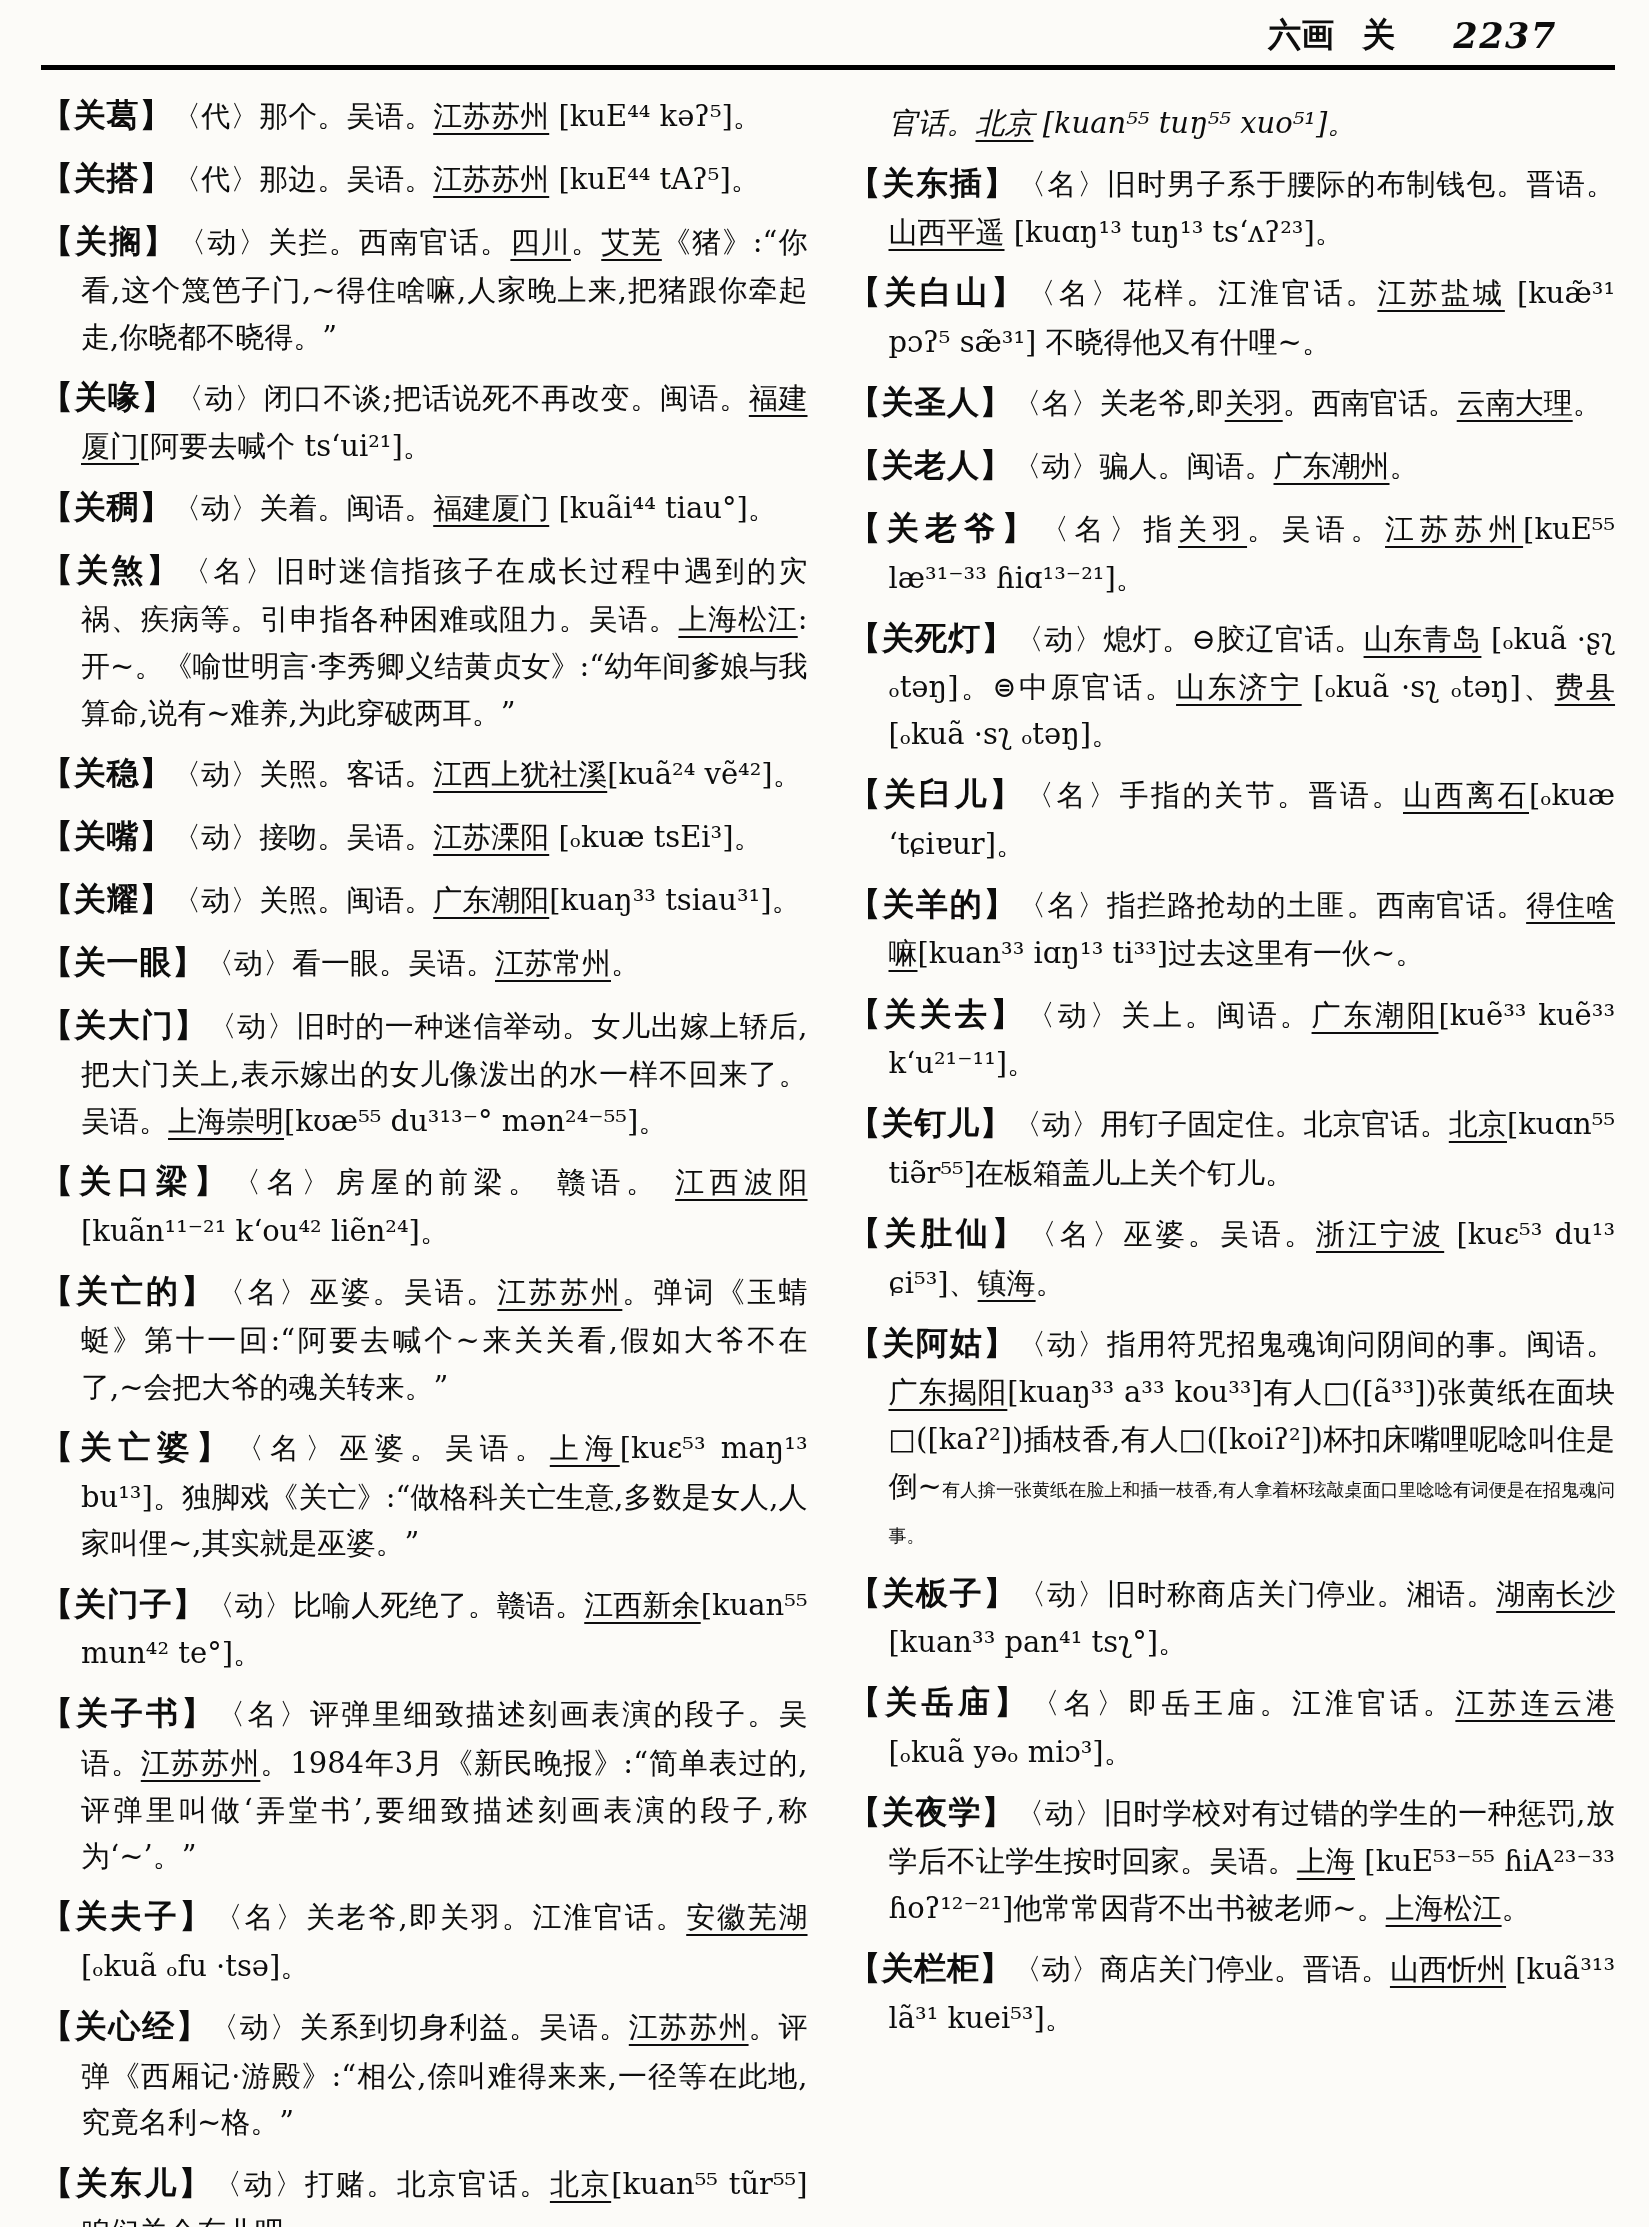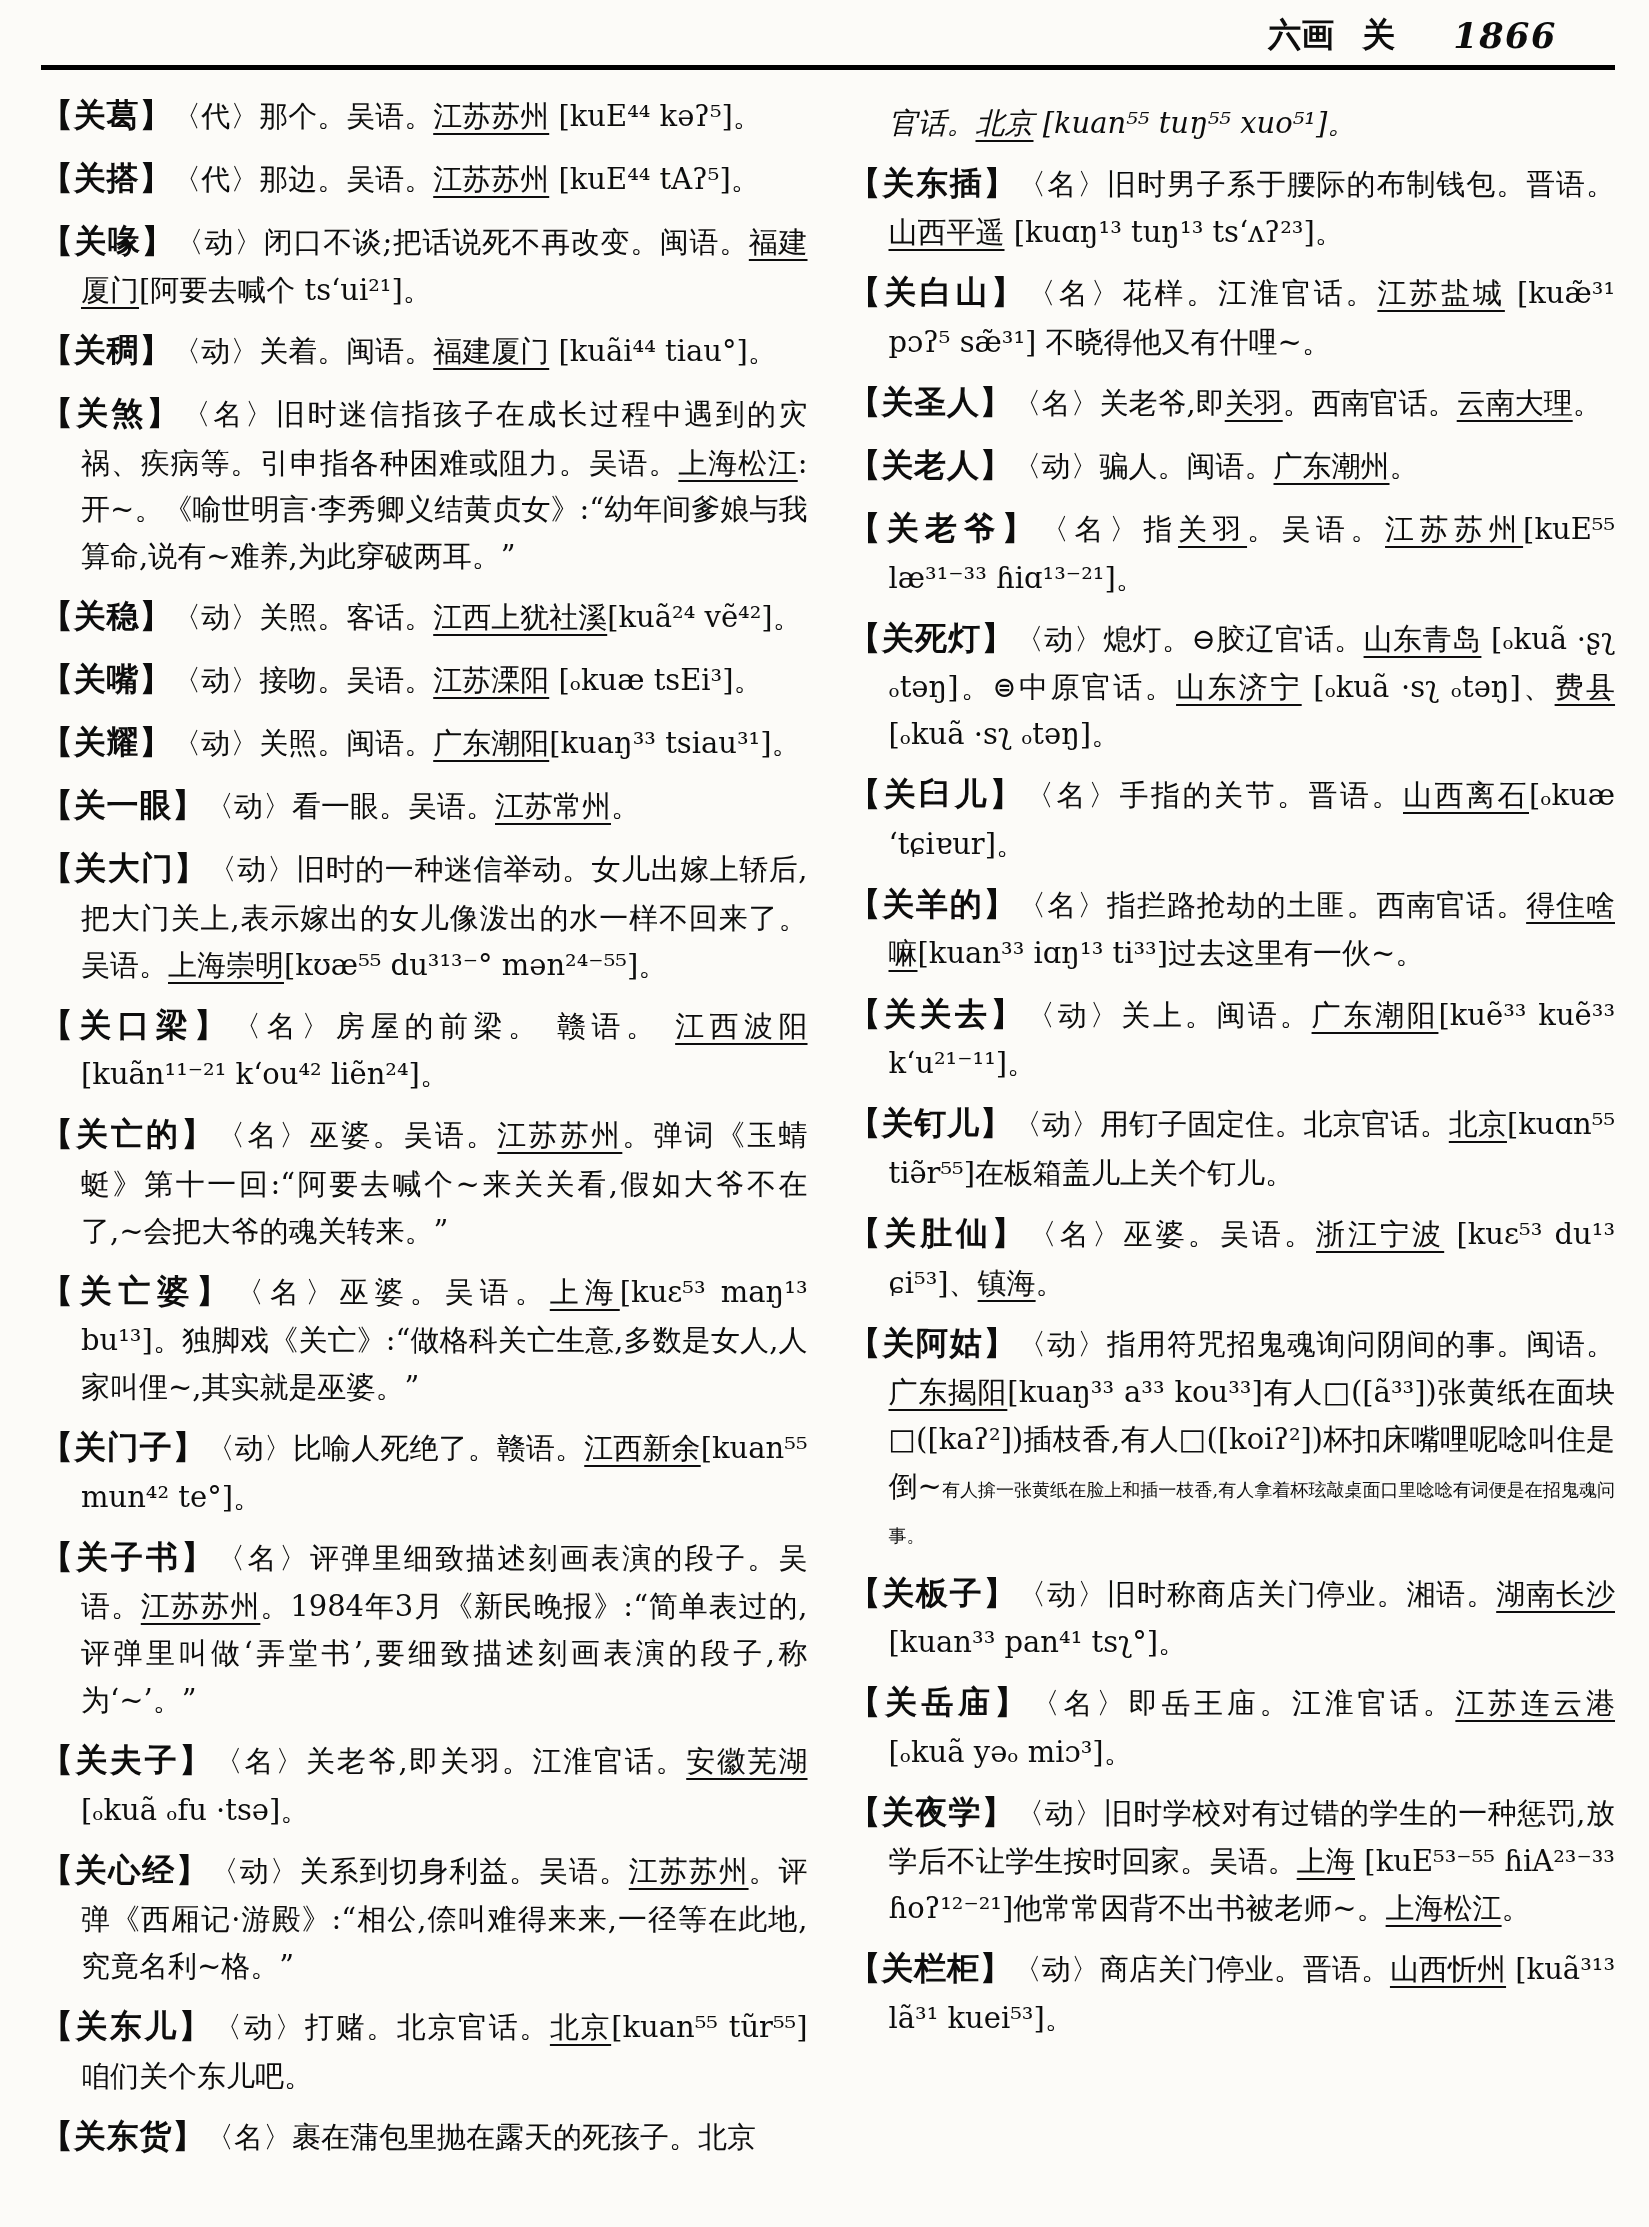--- a/index.html
+++ b/index.html
@@ -36,29 +36,30 @@
 </style>
 </head>
 <body>
 
 <div class="page">
 
   <div class="header-row">
     <div class="section-title">
       <span>六画</span><span class="gap"></span><span>关</span>
     </div>
-    <div class="page-number">1866</div>
+    <div class="page-number">2237</div>
   </div>
 
   <hr class="rule">
 
   <div class="columns">
     <div class="col" id="col-left">
         <p class="entry"><span class="head">【关葛】</span><span>〈代〉那个。吴语。</span><span class="u">江苏苏州</span><span> [kuE⁴⁴ kəʔ⁵]。</span></p>
         <p class="entry"><span class="head">【关搭】</span><span>〈代〉那边。吴语。</span><span class="u">江苏苏州</span><span> [kuE⁴⁴ tAʔ⁵]。</span></p>
+        <p class="entry"><span class="head">【关搁】</span><span>〈动〉关拦。西南官话。</span><span class="u">四川</span><span>。</span><span class="u">艾芜</span><span>《猪》:“你看,这个篾笆子门,~得住啥嘛,人家晚上来,把猪跟你牵起走,你晓都不晓得。”</span></p>
         <p class="entry"><span class="head">【关喙】</span><span>〈动〉闭口不谈;把话说死不再改变。闽语。</span><span class="u">福建厦门</span><span>[阿要去喊个 ts‘ui²¹]。</span></p>
         <p class="entry"><span class="head">【关稠】</span><span>〈动〉关着。闽语。</span><span class="u">福建厦门</span><span> [kuãi⁴⁴ tiau°]。</span></p>
         <p class="entry"><span class="head">【关煞】</span><span>〈名〉旧时迷信指孩子在成长过程中遇到的灾祸、疾病等。引申指各种困难或阻力。吴语。</span><span class="u">上海松江</span><span>:开~。《喻世明言·李秀卿义结黄贞女》:“幼年间爹娘与我算命,说有~难养,为此穿破两耳。”</span></p>
         <p class="entry"><span class="head">【关稳】</span><span>〈动〉关照。客话。</span><span class="u">江西上犹社溪</span><span>[kuã²⁴ vẽ⁴²]。</span></p>
         <p class="entry"><span class="head">【关嘴】</span><span>〈动〉接吻。吴语。</span><span class="u">江苏溧阳</span><span> [ₒkuæ tsEi³]。</span></p>
         <p class="entry"><span class="head">【关耀】</span><span>〈动〉关照。闽语。</span><span class="u">广东潮阳</span><span>[kuaŋ³³ tsiau³¹]。</span></p>
         <p class="entry"><span class="head">【关一眼】</span><span>〈动〉看一眼。吴语。</span><span class="u">江苏常州</span><span>。</span></p>
         <p class="entry"><span class="head">【关大门】</span><span>〈动〉旧时的一种迷信举动。女儿出嫁上轿后,把大门关上,表示嫁出的女儿像泼出的水一样不回来了。吴语。</span><span class="u">上海崇明</span><span>[kʊæ⁵⁵ du³¹³⁻° mən²⁴⁻⁵⁵]。</span></p>
         <p class="entry"><span class="head">【关口梁】</span><span>〈名〉房屋的前梁。 赣语。 </span><span class="u">江西波阳</span><span> [kuãn¹¹⁻²¹ k‘ou⁴² liẽn²⁴]。</span></p>
         <p class="entry"><span class="head">【关亡的】</span><span>〈名〉巫婆。吴语。</span><span class="u">江苏苏州</span><span>。弹词《玉蜻蜓》第十一回:“阿要去喊个~来关关看,假如大爷不在了,~会把大爷的魂关转来。”</span></p>

